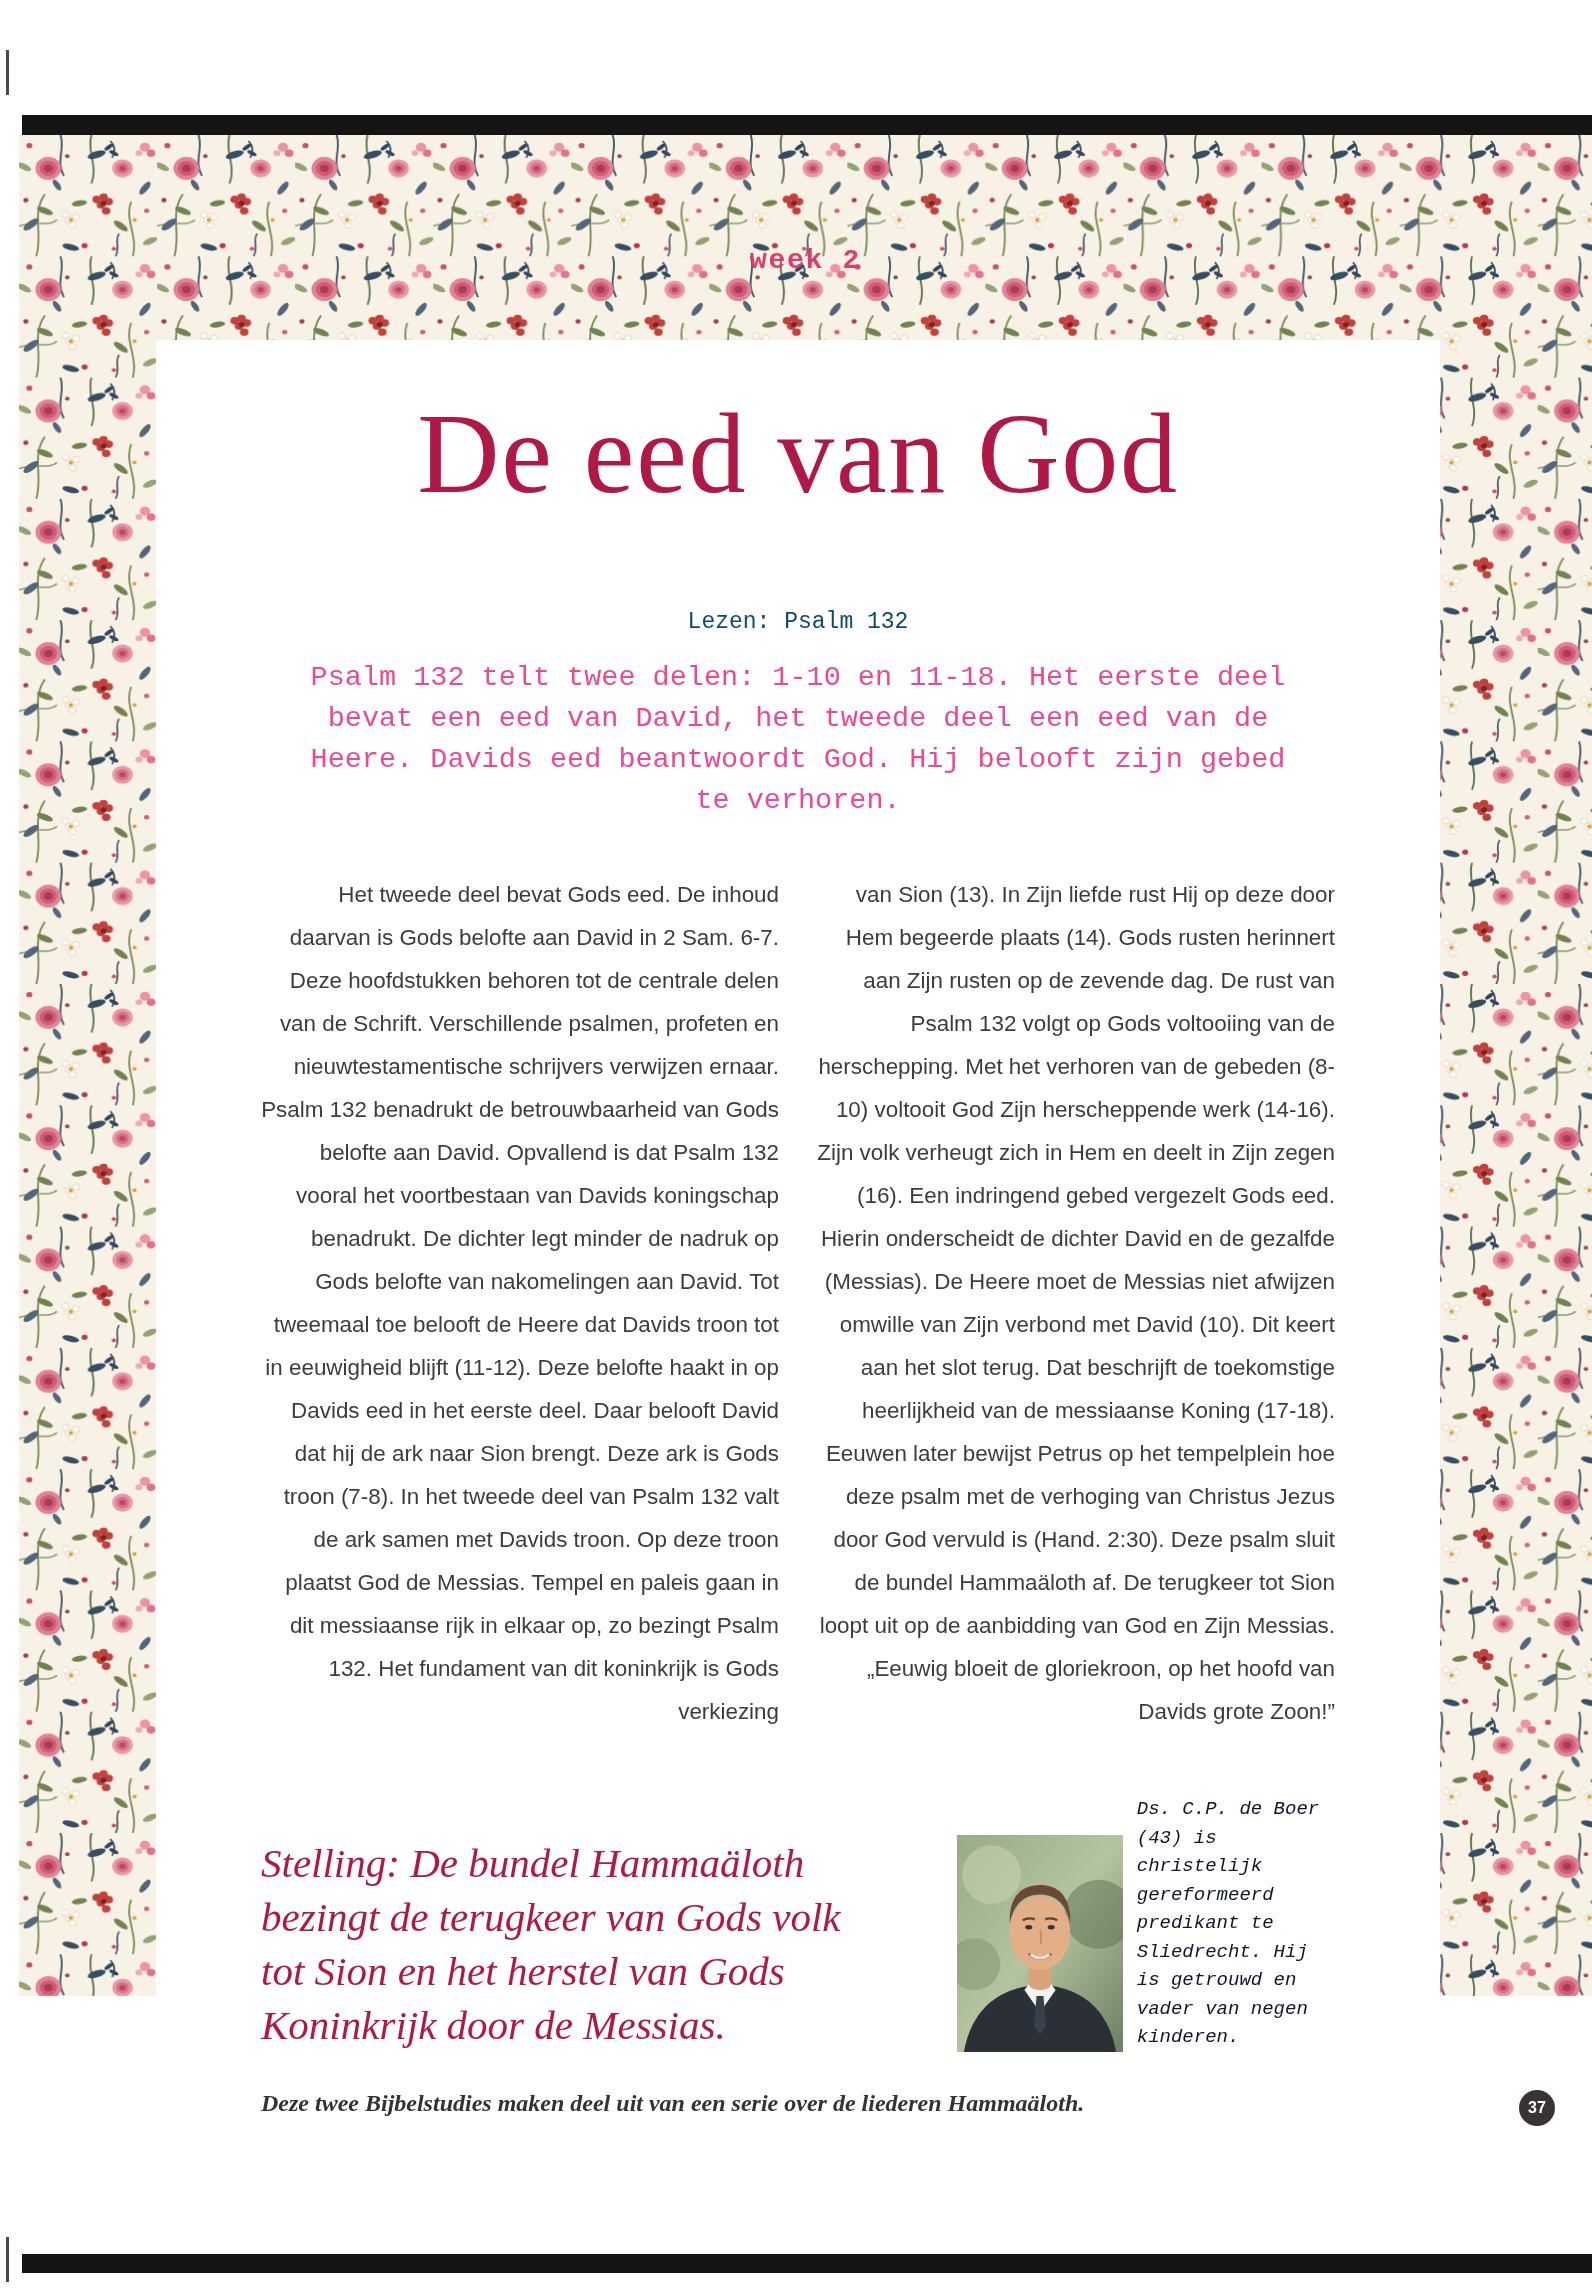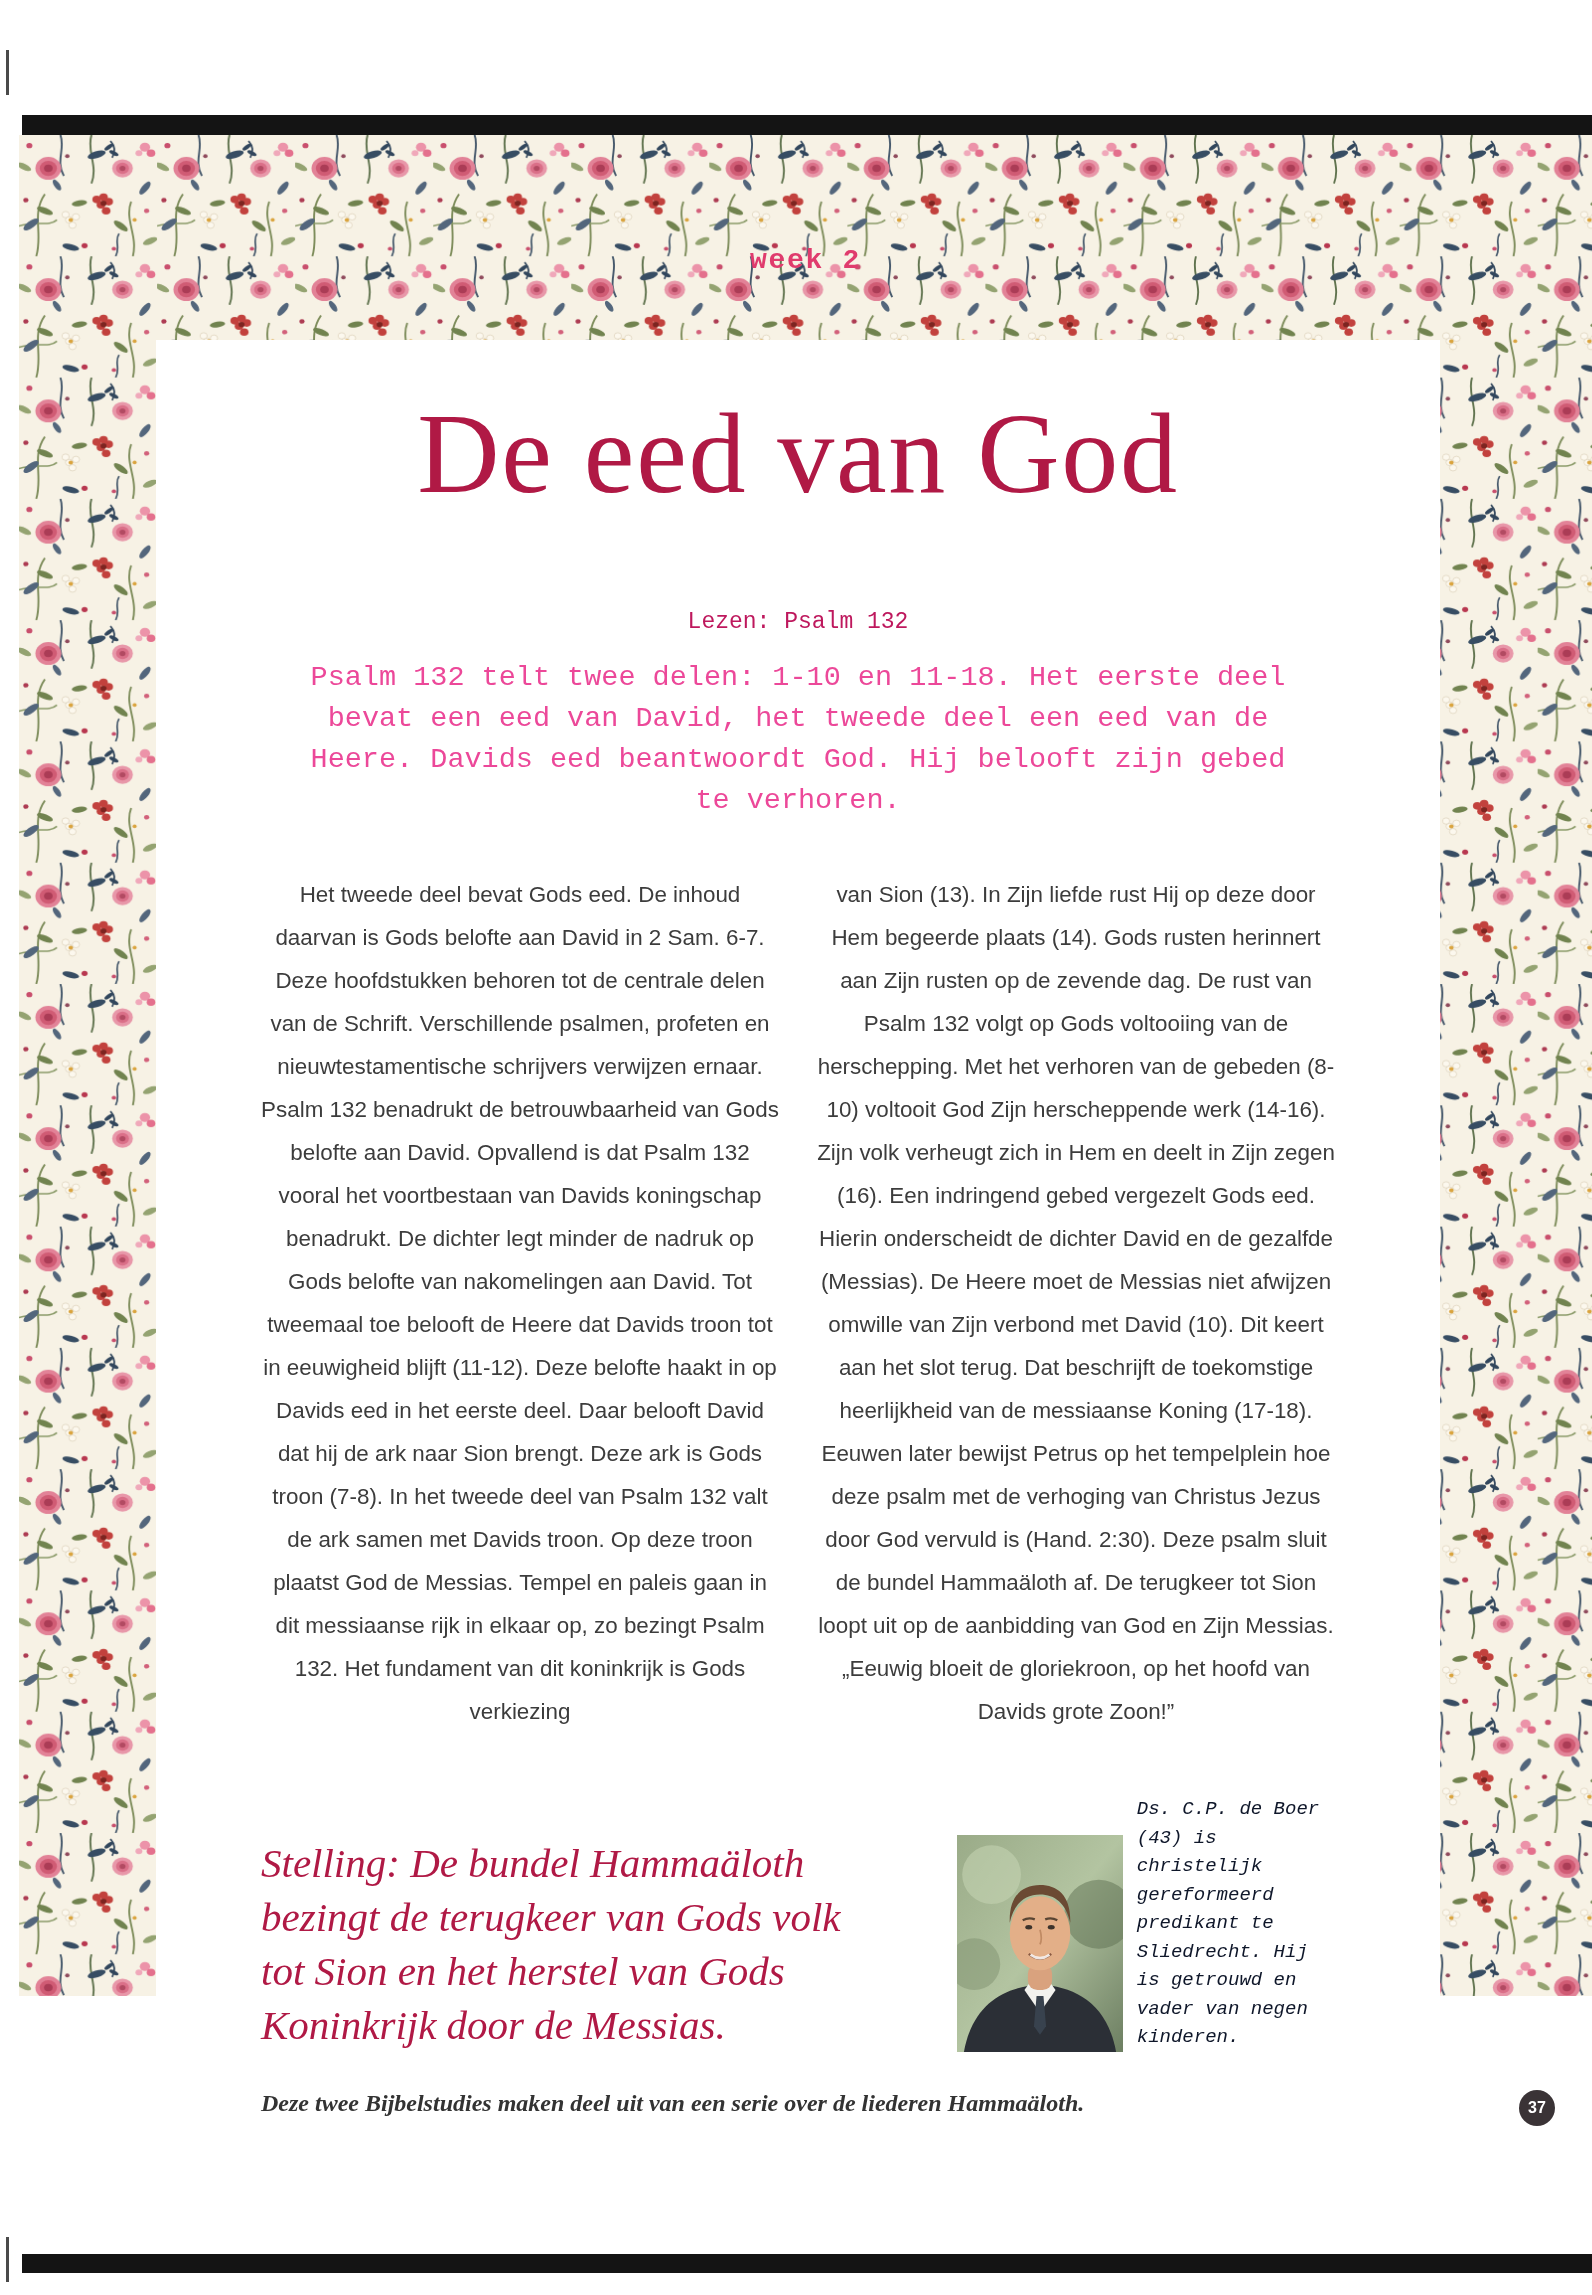--- a/index.html
+++ b/index.html
@@ -73,21 +73,21 @@
     font-size: 114px;
     line-height: 1.05;
     letter-spacing: 1.7px;
     color: #b01945;
   }
   .reading-ref {
     margin-top: 95px;
     text-align: center;
     font-family: "Liberation Mono", monospace;
     font-size: 23px;
-    color: #be185d;
+    color: #0c4a6e;
   }
   .intro {
     margin: 22.4px auto 0;
     max-width: 992px;
     text-align: center;
     font-family: "Liberation Mono", monospace;
     font-size: 28.5px;
     line-height: 41px;
     color: #ec4899;
   }
@@ -95,21 +95,21 @@
     margin-top: 52px;
     display: flex;
     justify-content: space-between;
   }
   .col {
     flex: 0 0 518px;
     width: 518px;
     font-size: 22.4px;
     line-height: 43px;
     color: #3c3c3c;
-    text-align: center;
+    text-align: right;
   }
   .bottom-section {
     margin-top: 62px;
     display: flex;
     align-items: flex-end;
   }
   .stelling {
     width: 595px;
     font-family: "Liberation Serif", serif;
     font-style: italic;

